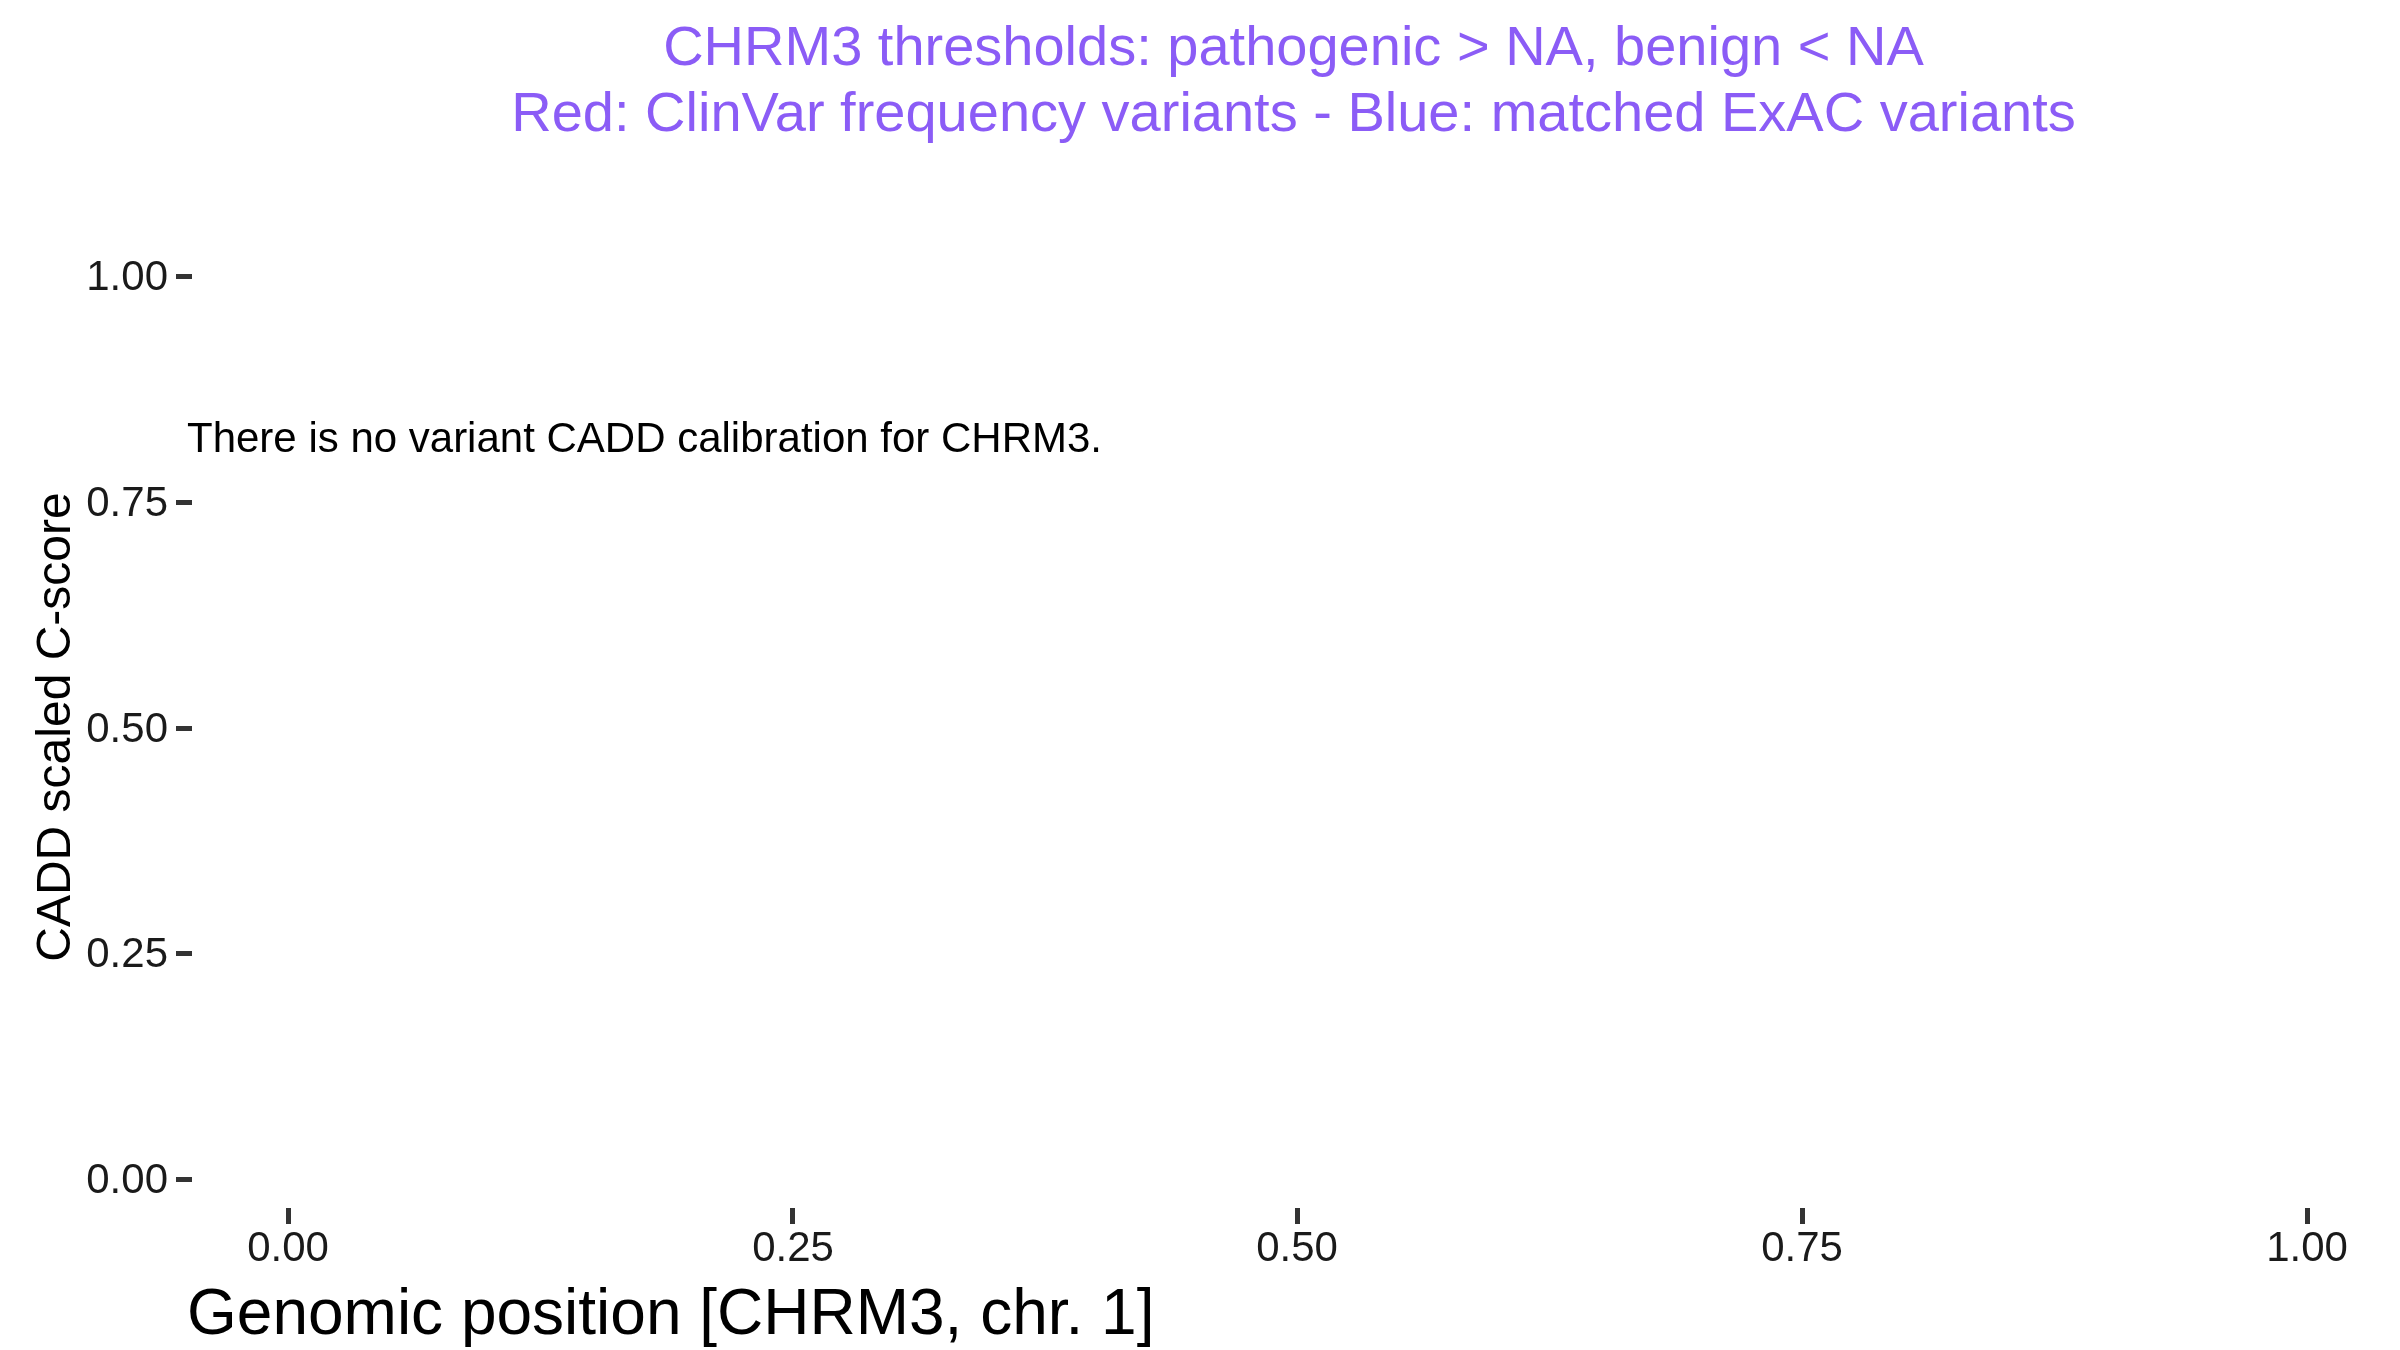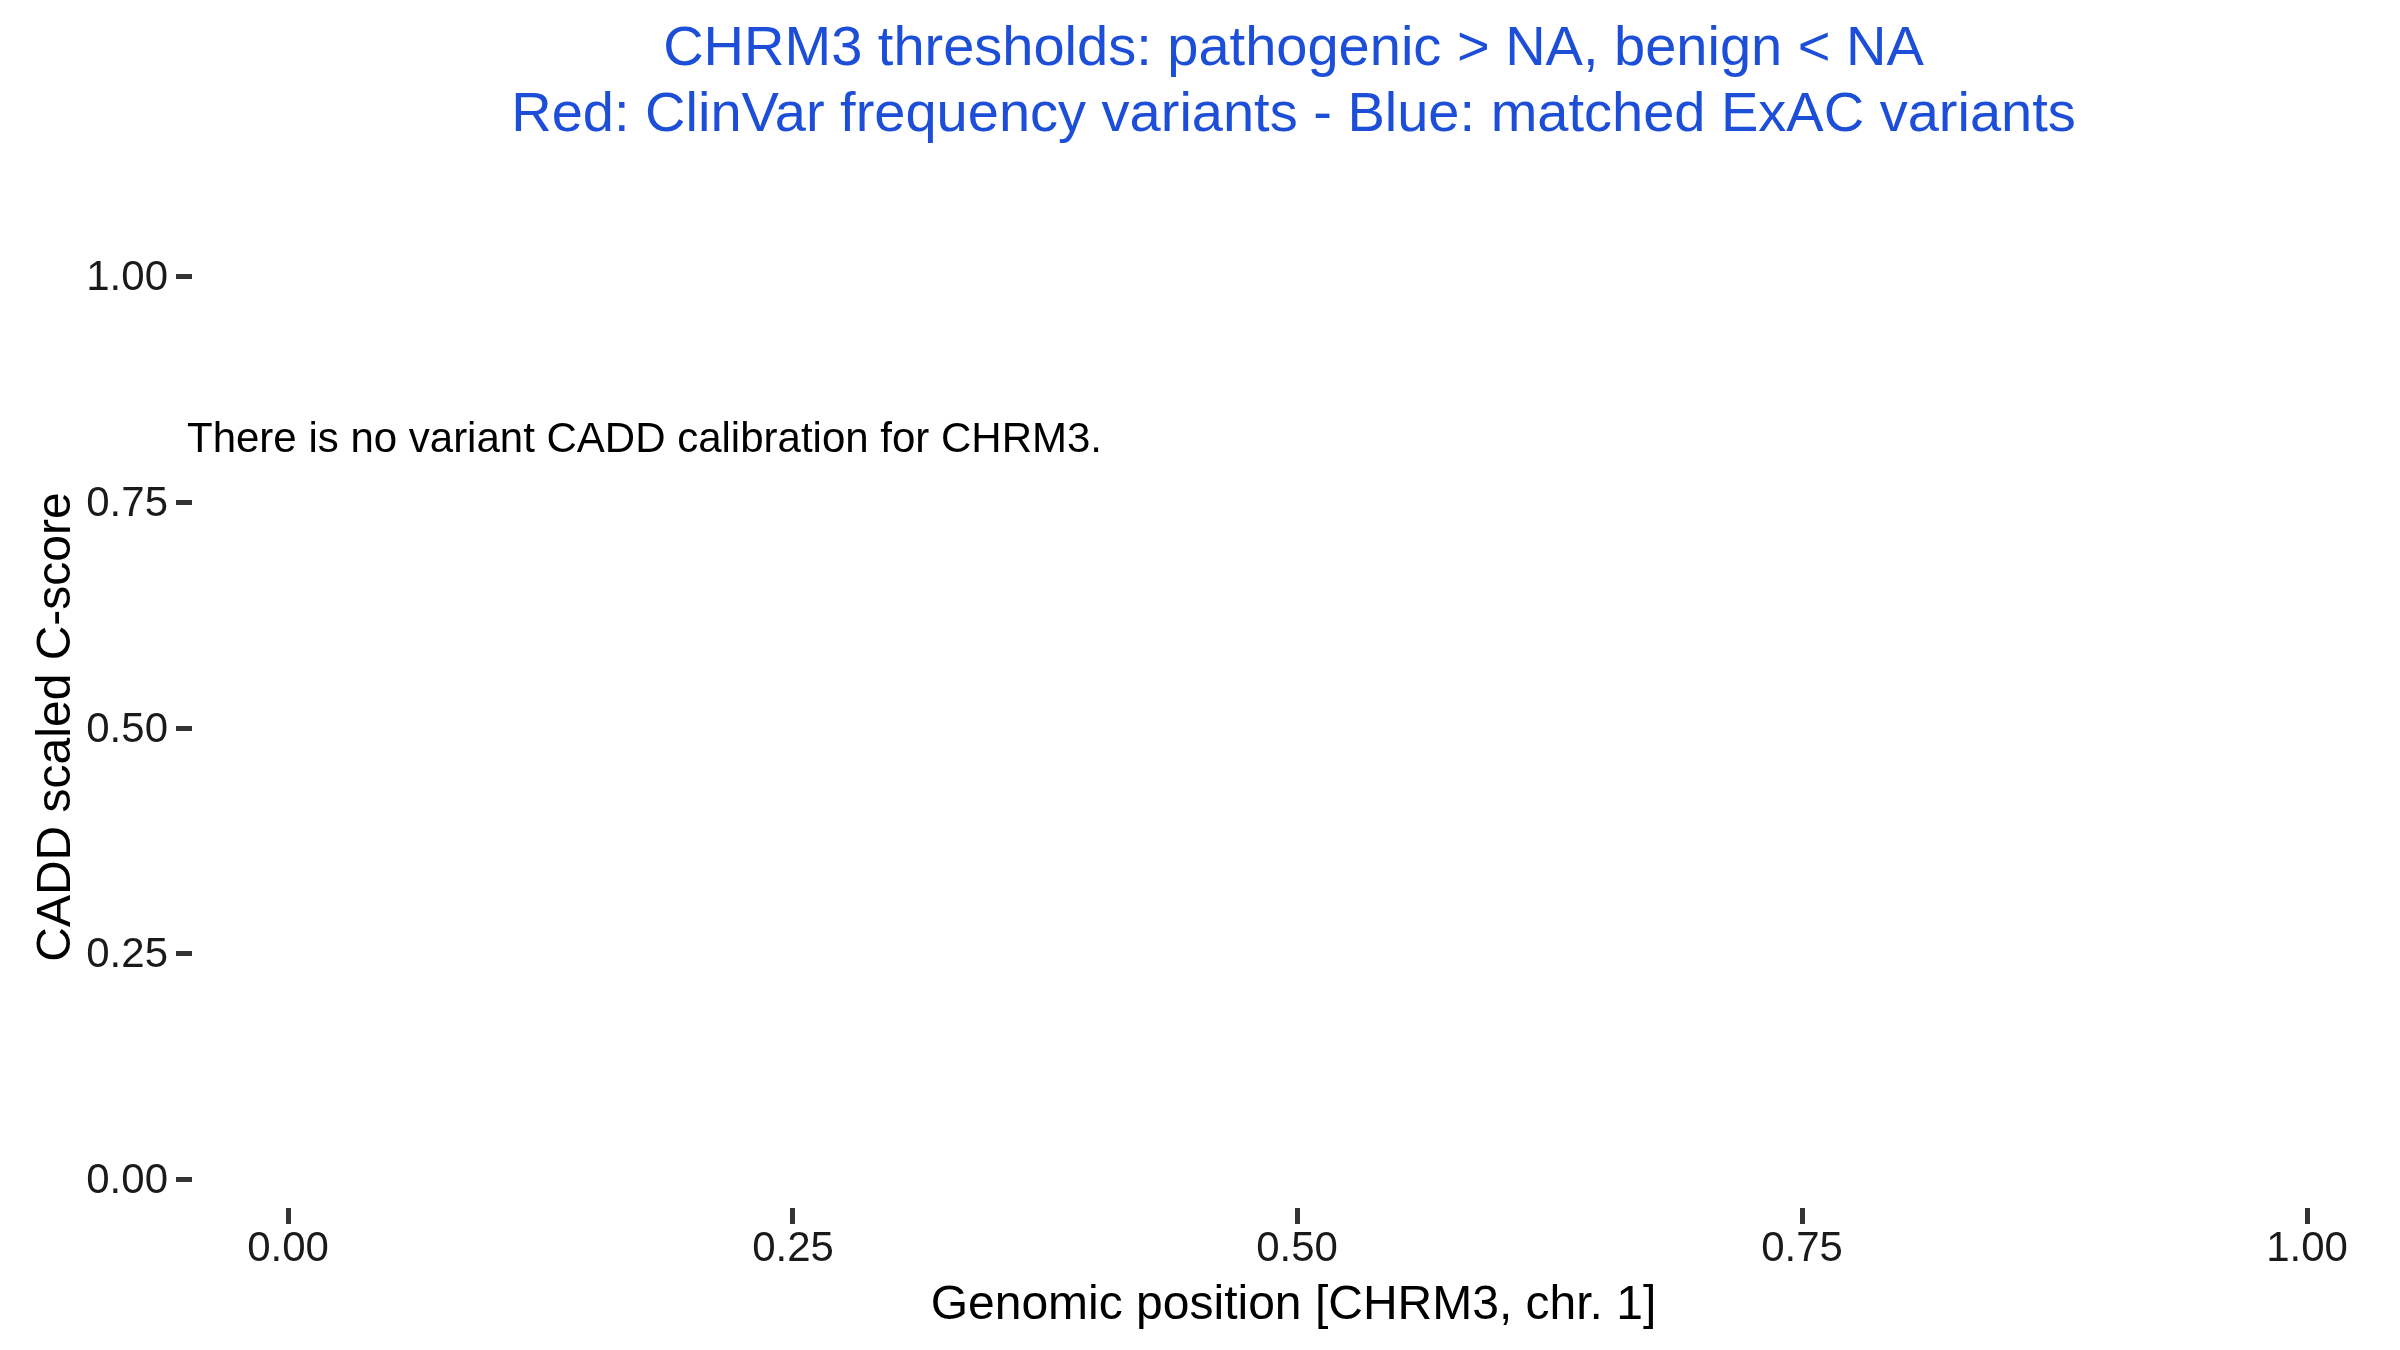--- a/index.html
+++ b/index.html
@@ -17,21 +17,21 @@
     overflow: hidden;
   }
   .plot-title {
     position: absolute;
     left: 187px;
     top: 13px;
     width: 2213px;
     text-align: center;
     font-size: 56px;
     line-height: 66px;
-    color: #1d4ed8;
+    color: #8b5cf6;
     white-space: nowrap;
   }
   .panel {
     position: absolute;
     left: 187px;
     top: 228px;
     width: 2213px;
     height: 998px;
     background: #ffffff;
   }
@@ -78,22 +78,22 @@
     line-height: 44px;
     text-align: center;
     font-size: 42px;
     color: #1a1a1a;
   }
   .x-axis-title {
     position: absolute;
     left: 187px;
     top: 1275px;
     width: 2213px;
-    text-align: center;
-    font-size: 48px;
+    text-align: left;
+    font-size: 64px;
     color: #000000;
     white-space: nowrap;
   }
   .y-axis-title {
     position: absolute;
     left: 53px;
     top: 727px;
     transform: translate(-50%, -50%) rotate(-90deg);
     transform-origin: center center;
     font-size: 48px;

